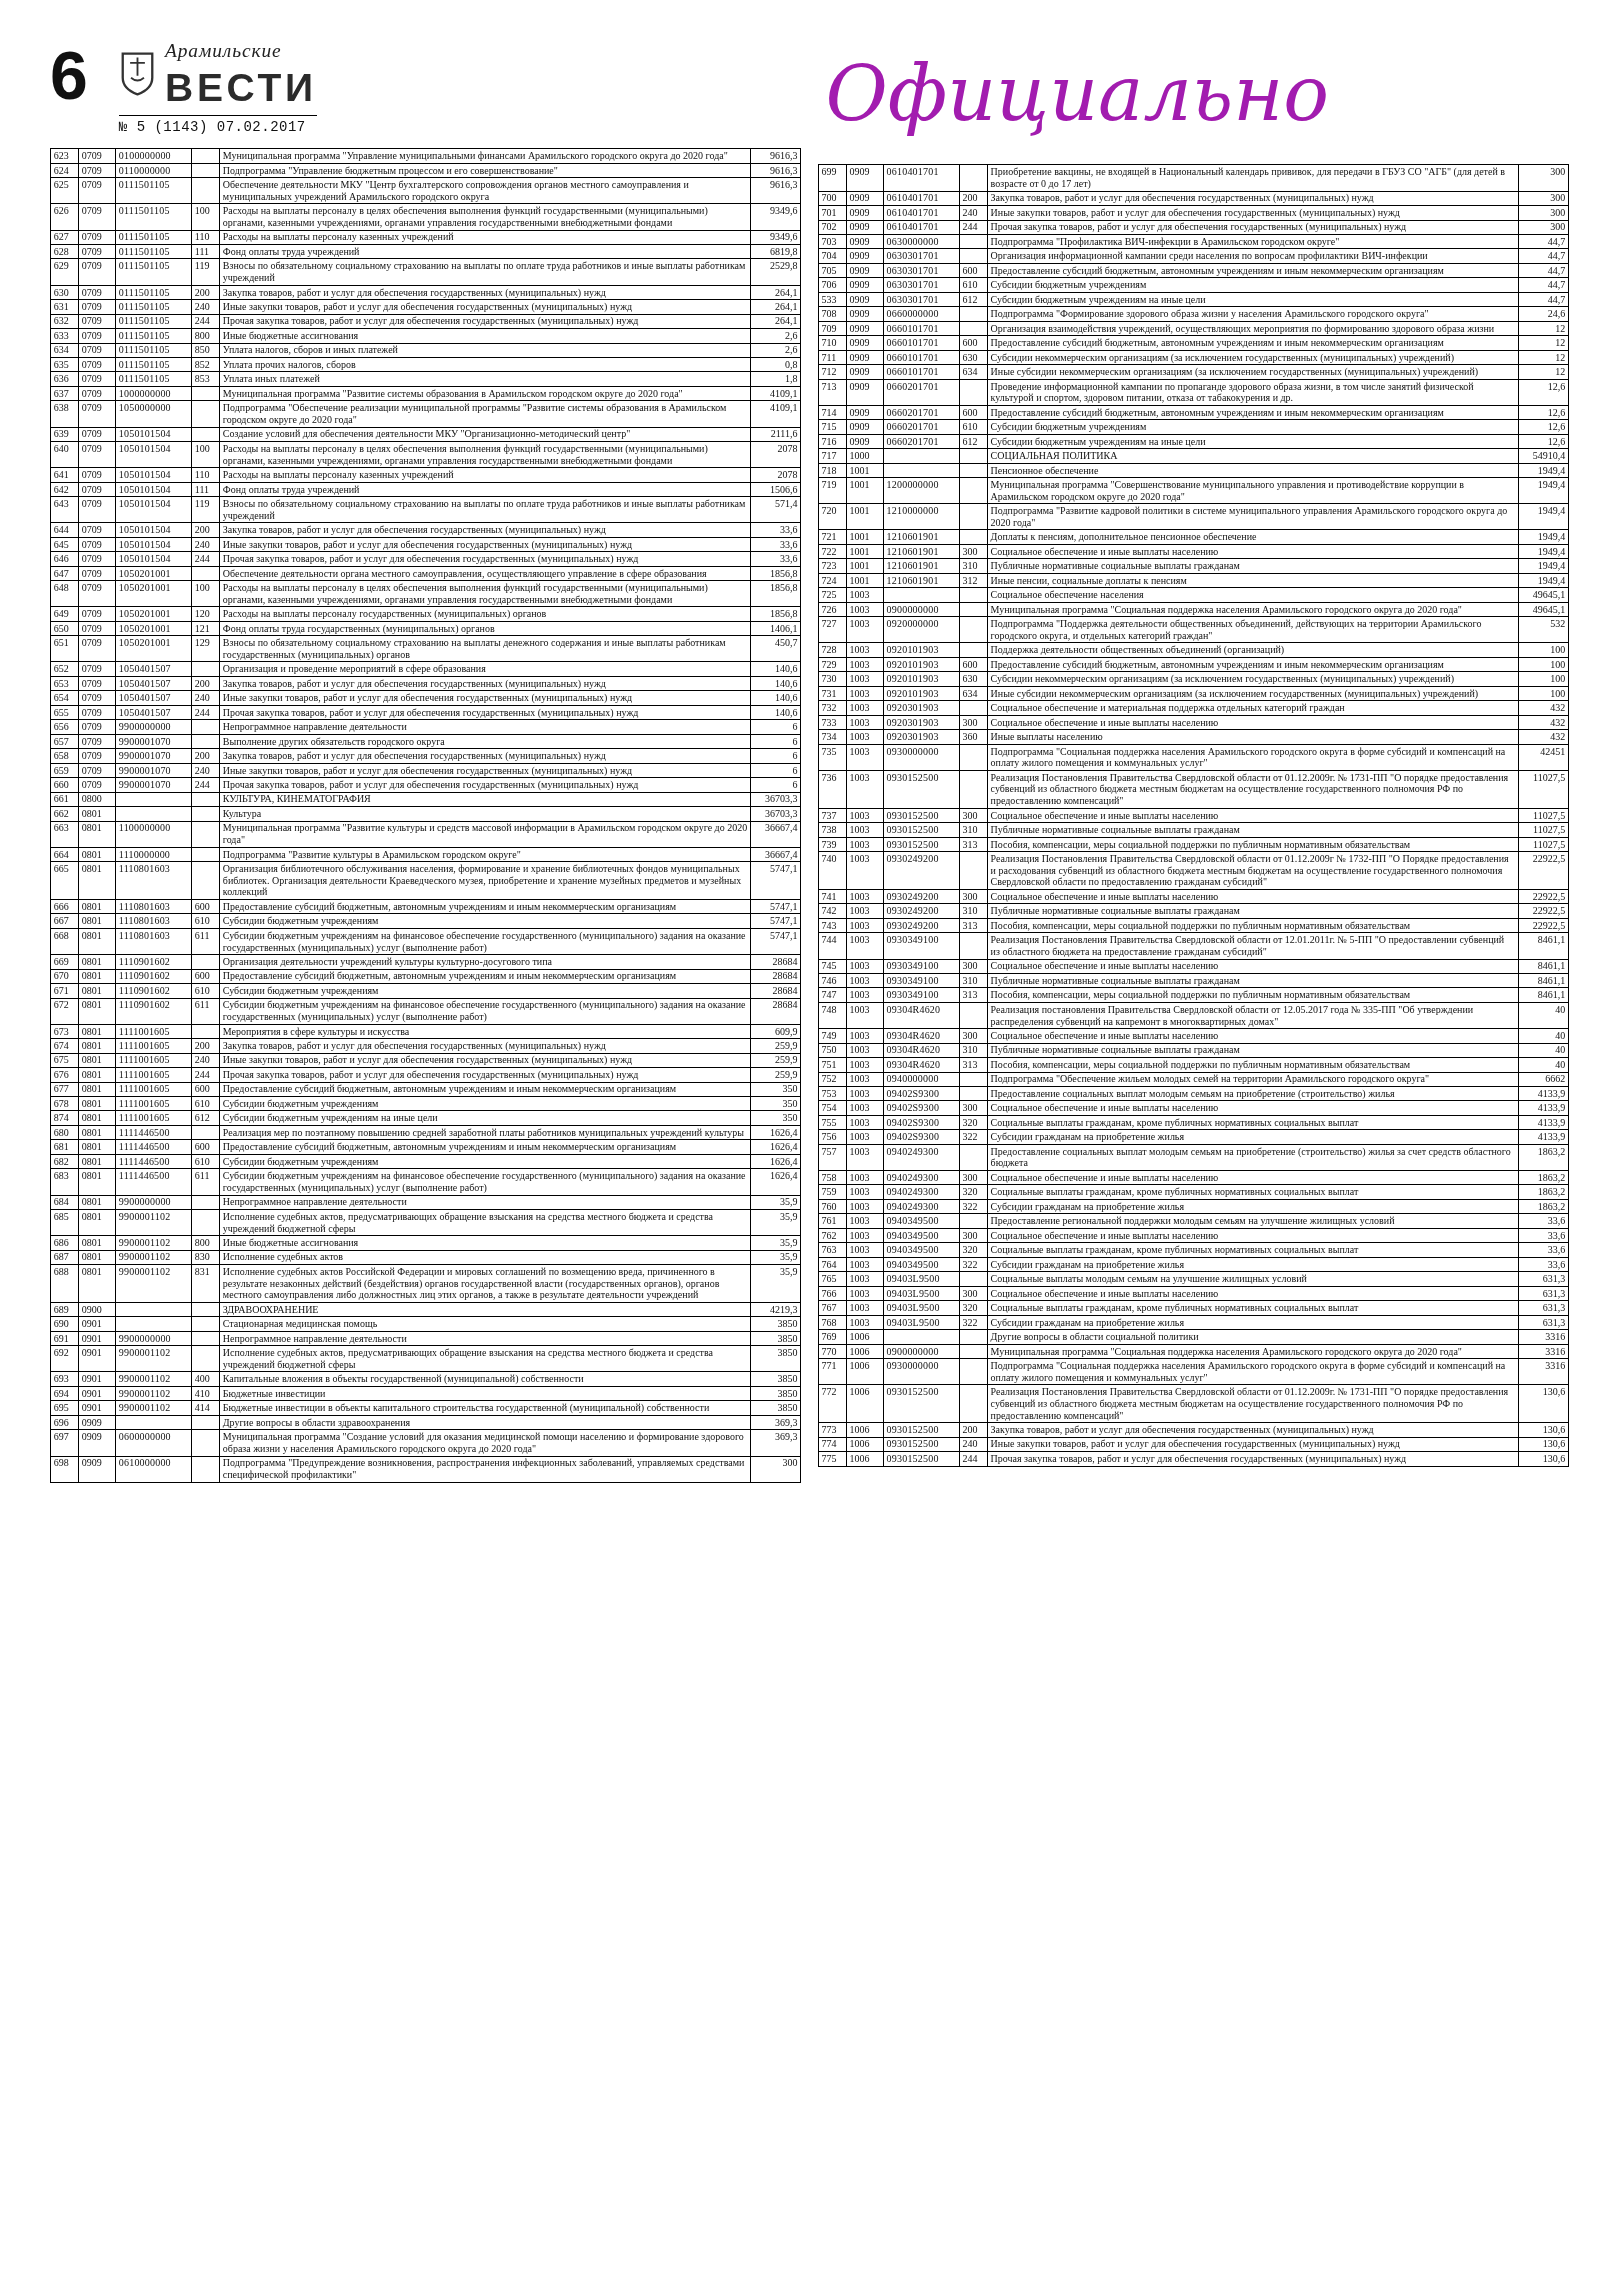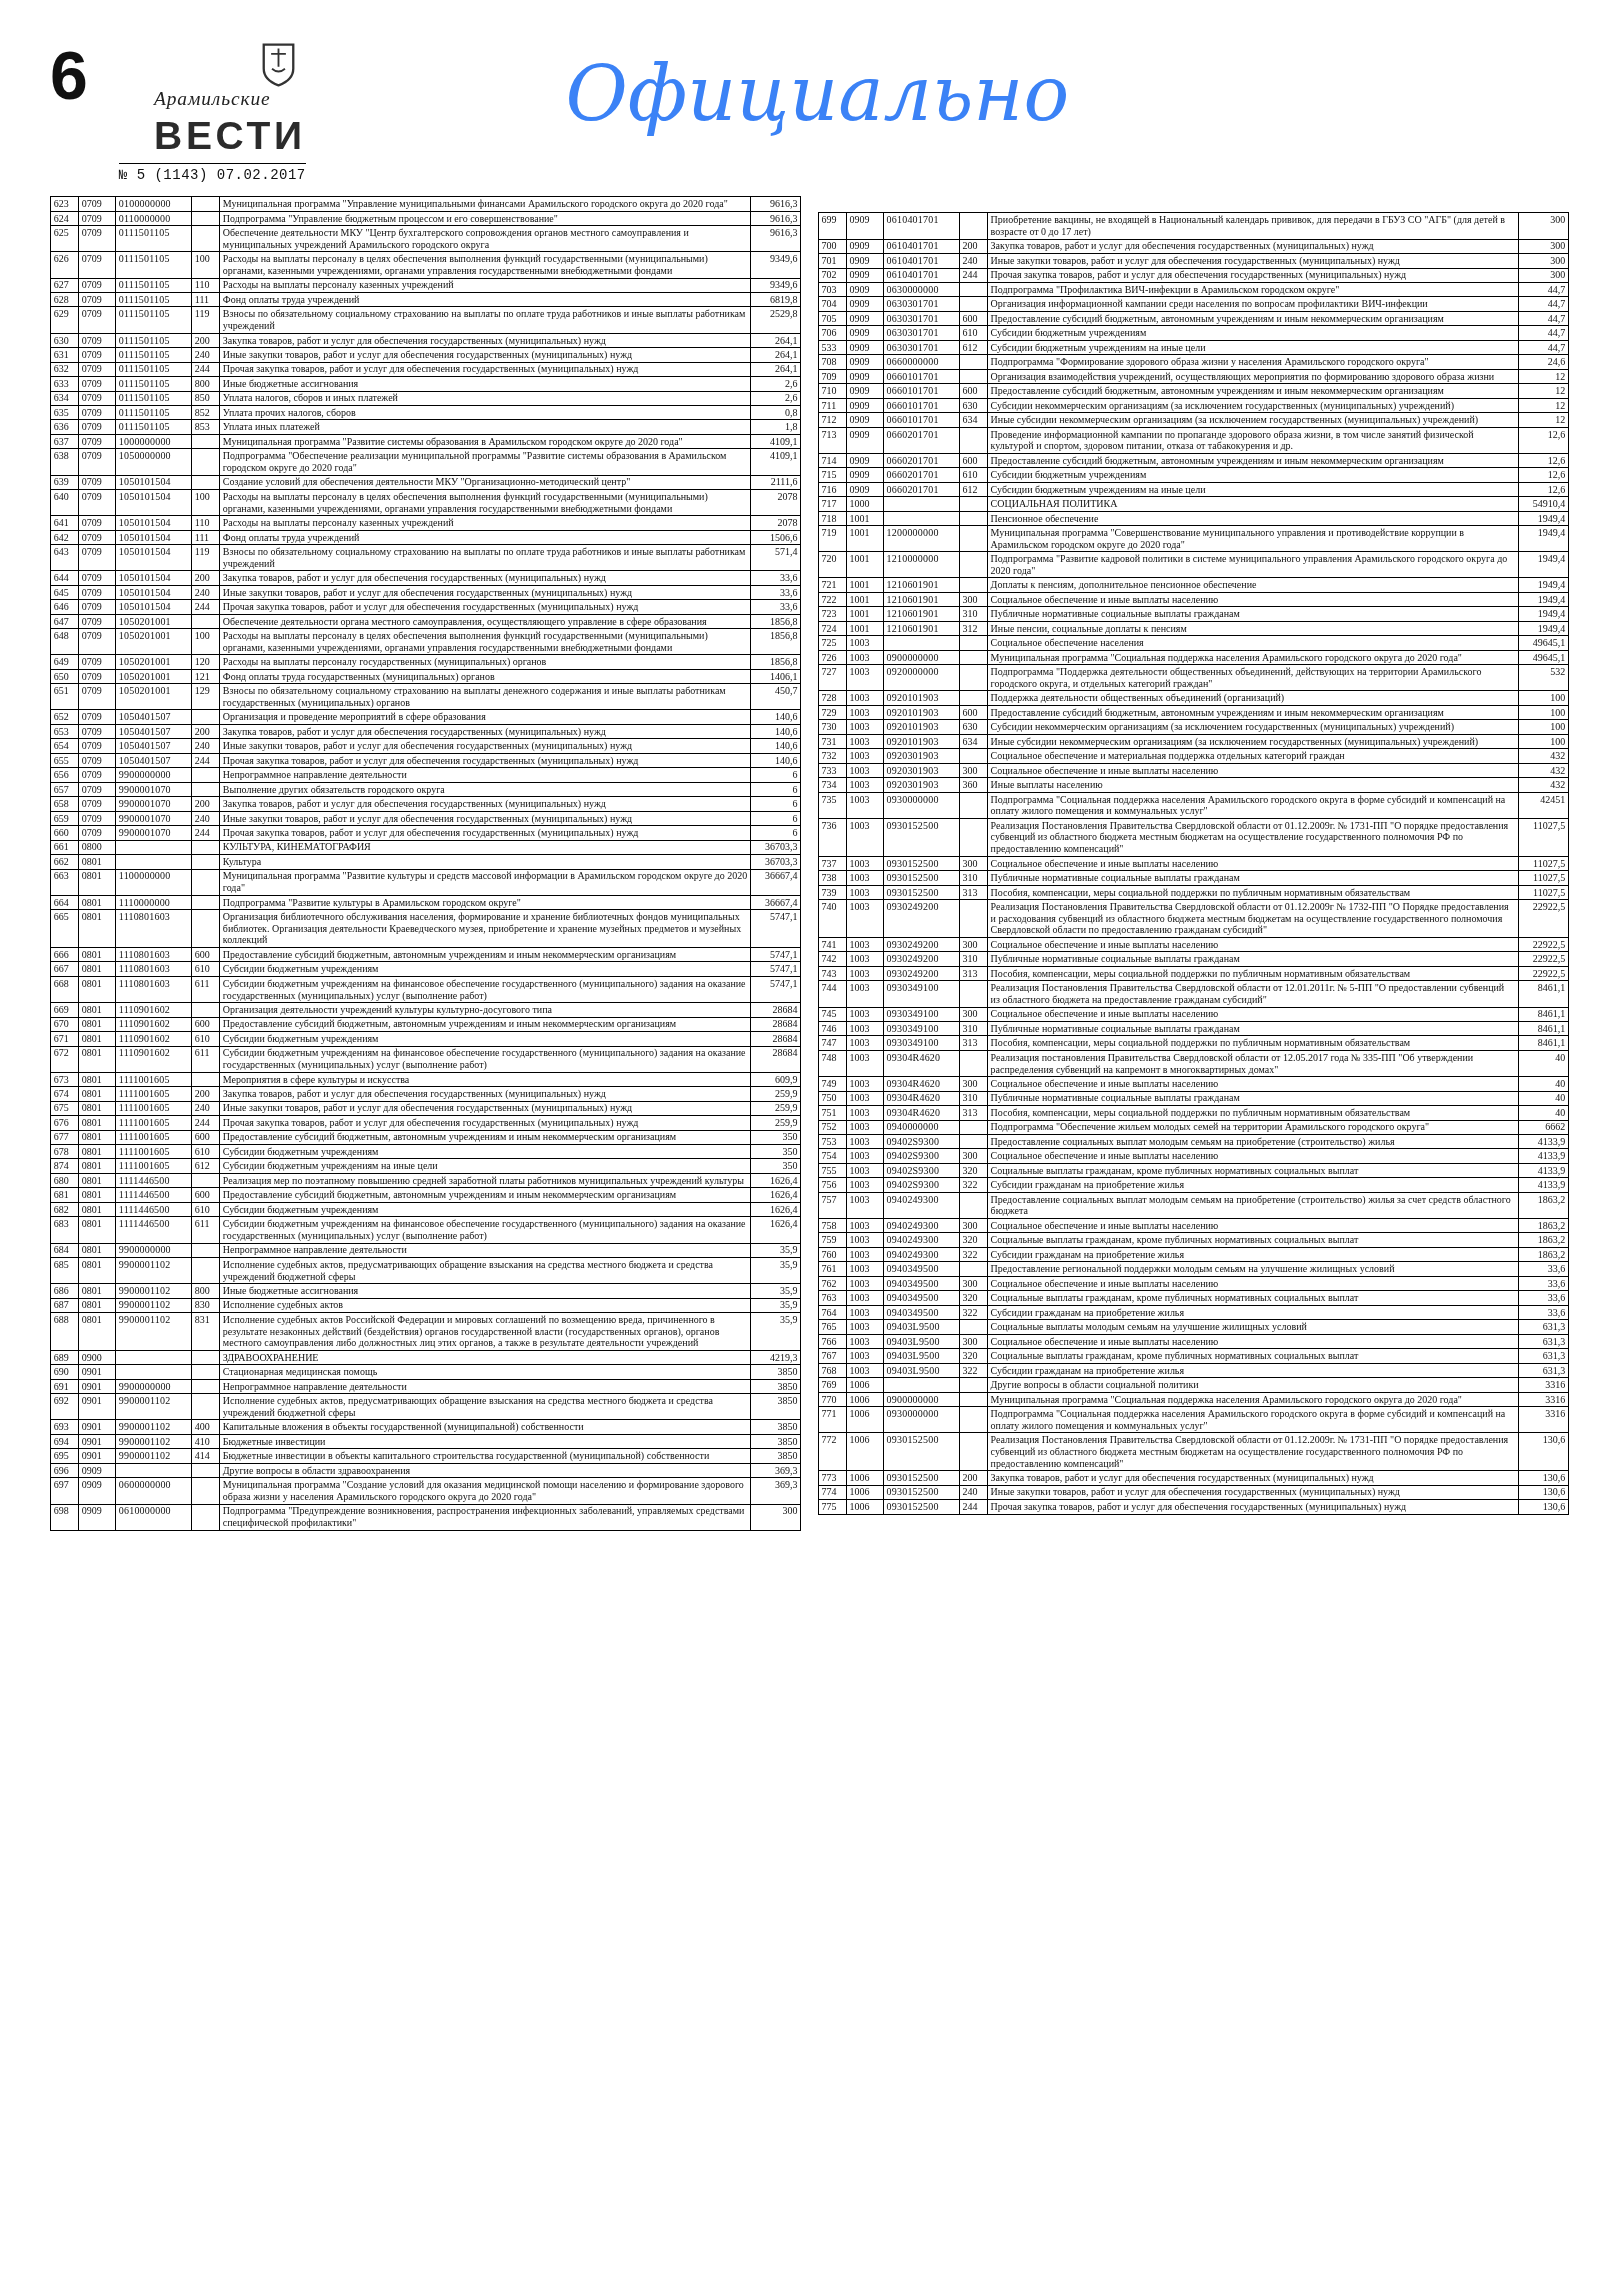--- a/index.html
+++ b/index.html
@@ -21,21 +21,21 @@
   }
   .page-number {
     font-family: "Liberation Sans", sans-serif;
     font-size: 68px;
     font-weight: bold;
     line-height: 0.9;
     margin-right: 31px;
     padding-top: 5.5px;
   }
   .masthead { padding-top: 1.8px; }
-  .masthead-main { display: flex; align-items: flex-end; flex-direction: column; }
+  .masthead-main { display: flex; align-items: center; }
   .arms {
     width: 37px; height: 48px; margin-right: 9.2px; flex: 0 0 auto;
   }
   .masthead-words { line-height: 1; }
   .masthead-top {
     font-style: italic;
     font-size: 19.4px;
     letter-spacing: 0.9px;
     color: #222;
   }
@@ -50,28 +50,28 @@
   .issue-line {
     margin-top: 7.4px;
     border-top: 0.9px solid #000;
     padding-top: 3.7px;
     font-size: 14px;
     letter-spacing: 0.5px;
     font-family: Liberation Mono, monospace;
   }
   .section-title {
     flex: 1;
-    text-align: center;
+    text-align: right;
     font-family: "DejaVu Serif", serif;
     font-style: italic;
     font-size: 76px;
     line-height: 1;
     padding-top: 16.6px;
     padding-right: 240px;
-    color: #3b82f6;
+    color: #a21caf;
   }
   
   .columns {
     display: flex;
     gap: 16.6px;
     align-items: center;
   }
   .col { flex: 1 1 0; min-width: 0; }
   table.budget {
     width: 100%;

